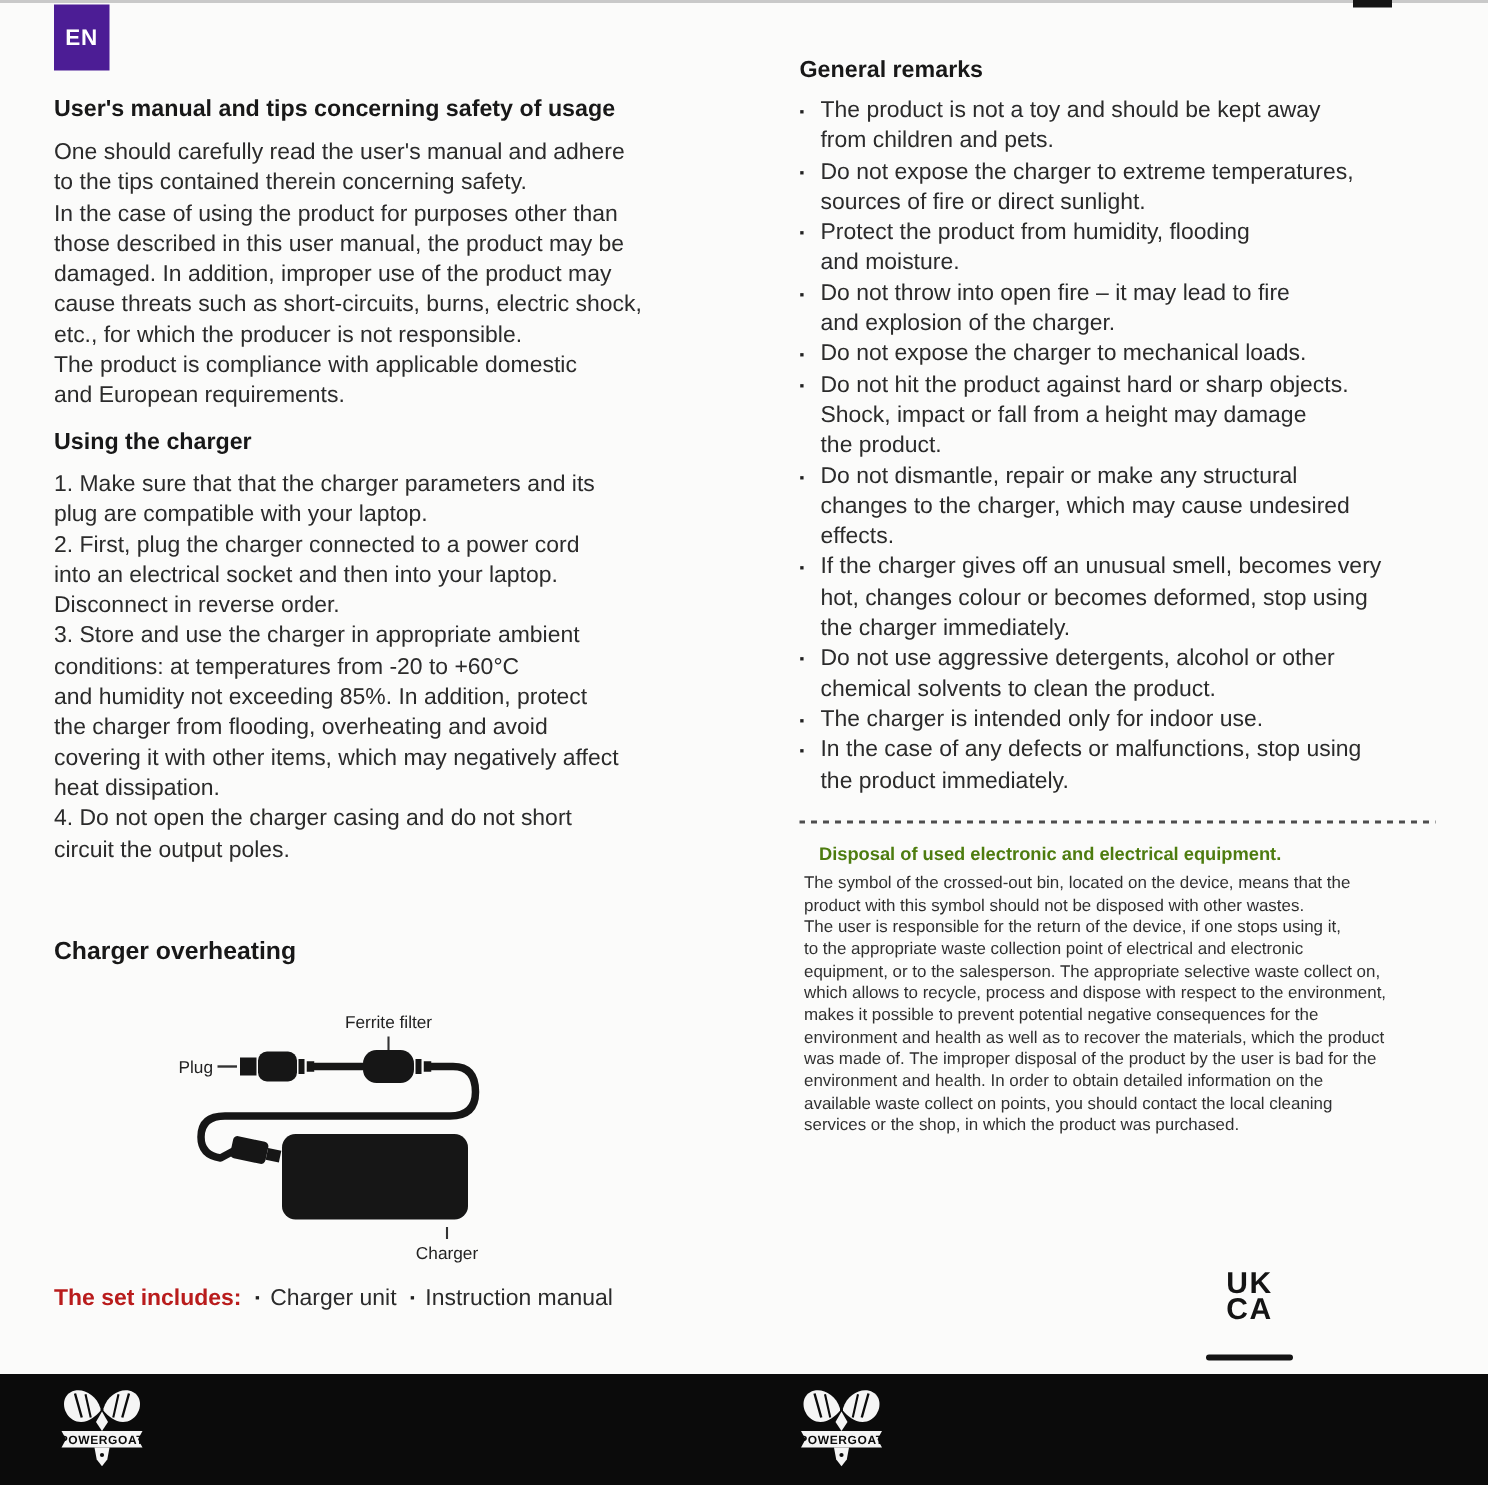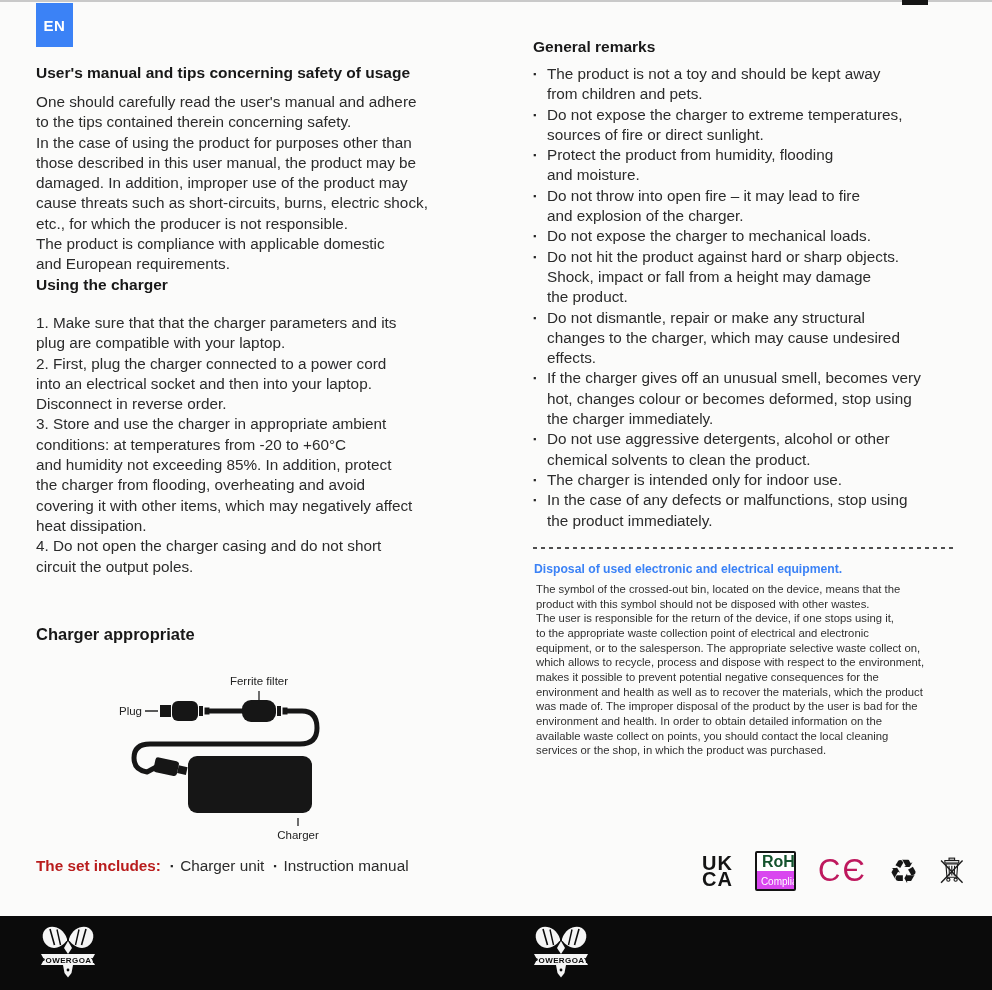--- a/index.html
+++ b/index.html
@@ -13,54 +13,54 @@
   }
   .abs { position:absolute; }
   .pre { white-space:pre-line; }
 
   
   .top-strip { top:0; left:0; width:992px; height:2px; background:#c9c9c9; }
   .top-mark  { top:0; left:902px; width:26px; height:5px; background:#151515; }
 
   
   .lang-badge {
-    top:3px; left:36px; width:37px; height:44px; background:#3b82f6;
+    top:3px; left:36px; width:37px; height:44px; background:#4c1d95;
     color:#ffffff; font-weight:700; font-size:15px;
     display:flex; align-items:center; justify-content:center; letter-spacing:.5px;
   }
 
   .h { font-weight:700; color:#181818; font-size:15.5px; }
   .body-txt { font-size:15.3px; line-height:20.3px; color:#2b2b2b; }
 
   
   .lc-h1        { top:64px;  left:36px; width:460px; }
   .lc-safety    { top:92px;  left:36px; width:462px; }
-  .lc-h2-usage  { top:276px; left:36px; width:460px; }
+  .lc-h2-usage  { top:286px; left:36px; width:460px; }
   .lc-steps     { top:313px; left:36px; width:462px; }
   .lc-h2-desc   { top:625px; left:36px; width:460px; font-size:16.5px; }
   .lc-diagram   { top:658px; left:94px; }
   .lc-set       { top:857px; left:36px; width:462px; font-size:15.3px; }
   .lc-set b     { font-weight:700; color:#b91c1c; }
   .inline-bullet { font-size:9px; vertical-align:2px; padding:0 7px 0 9px; color:#222; }
 
   
   .rc-h2       { top:38px;  left:533px; width:430px; }
   .rc-bullets  { top:64px;  left:533px; width:432px; }
   .bullet-item { display:flex; }
   .bullet-marker { width:14px; flex:0 0 14px; font-size:9px; line-height:20.3px; color:#222; }
   .bullet-text { flex:1; }
   .rc-divider  {
     top:547px; left:533px; width:424px; height:2px;
     background:repeating-linear-gradient(90deg,#4e4e4e 0 4px,transparent 4px 8px);
   }
-  .rc-disposal-h   { top:562px; left:534px; width:440px; font-size:12.2px; font-weight:700; color:#3b82f6; }
+  .rc-disposal-h   { top:562px; left:546px; width:440px; font-size:12.2px; font-weight:700; color:#4d7c0f; }
   .rc-disposal-b   { top:582px; left:536px; width:440px; font-size:11.3px; line-height:14.65px; color:#303030; }
 
   
-  .certs { top:848px; left:702px; width:262px; height:46px; display:flex; align-items:center; gap:22px; }
+  .certs { top:848px; left:702px; width:262px; height:46px; display:flex; align-items:center; gap:22px;flex-direction:column; }
   .ukca { font-weight:800; font-size:20px; line-height:16.5px; color:#141414; letter-spacing:1px; text-align:center; }
   .rohs { border:2.5px solid #141414; border-radius:2px; overflow:hidden; text-align:center; background:#fff; }
   .rohs-top { font-weight:700; font-size:16px; color:#14532d; padding:0 5px; line-height:18px; }
   .rohs-bottom { background:#d946ef; color:#ffffff; font-size:10px; line-height:13px; padding:4px 4px 1px; }
   .ce { font-size:31px; font-weight:500; letter-spacing:2px; color:#be185d; }
   .recycle { font-size:33px; color:#161616; font-family:"DejaVu Sans",sans-serif; line-height:1; }
 
   
   .footer-bar { top:916px; left:0; width:992px; height:74px; background:#0b0b0b; }
   .goat-1 { top:921px; left:38px;  }
@@ -99,21 +99,21 @@
   <div class="pre">3. Store and use the charger in appropriate ambient
 conditions: at temperatures from -20 to +60°C
 and humidity not exceeding 85%. In addition, protect
 the charger from flooding, overheating and avoid
 covering it with other items, which may negatively affect
 heat dissipation.</div>
   <div class="pre">4. Do not open the charger casing and do not short
 circuit the output poles.</div>
 </div>
 
-<div class="abs lc-h2-desc h">Charger appropriate</div>
+<div class="abs lc-h2-desc h">Charger overheating</div>
 
 <svg class="abs lc-diagram" width="312" height="188" viewBox="0 0 312 188">
   <g fill="#161616" stroke="none">
 
     <text x="165" y="27" font-size="11.5" fill="#222" text-anchor="middle">Ferrite filter</text>
     <line x1="165" y1="33" x2="165" y2="44" stroke="#333" stroke-width="1.4"></line>
 
     <text x="48" y="57" font-size="11.5" fill="#222" text-anchor="end">Plug</text>
     <line x1="51" y1="53" x2="64" y2="53" stroke="#333" stroke-width="1.6"></line>
 

